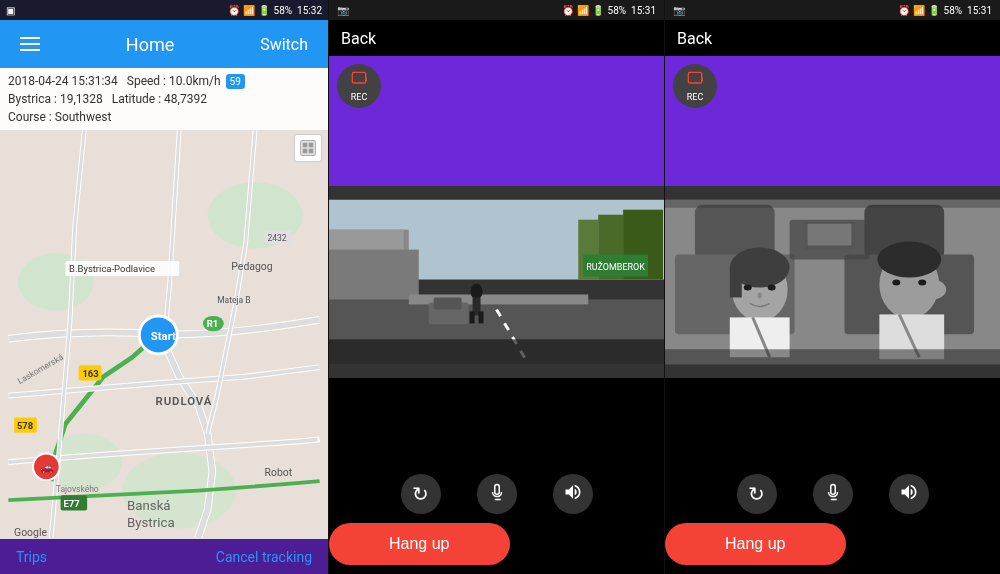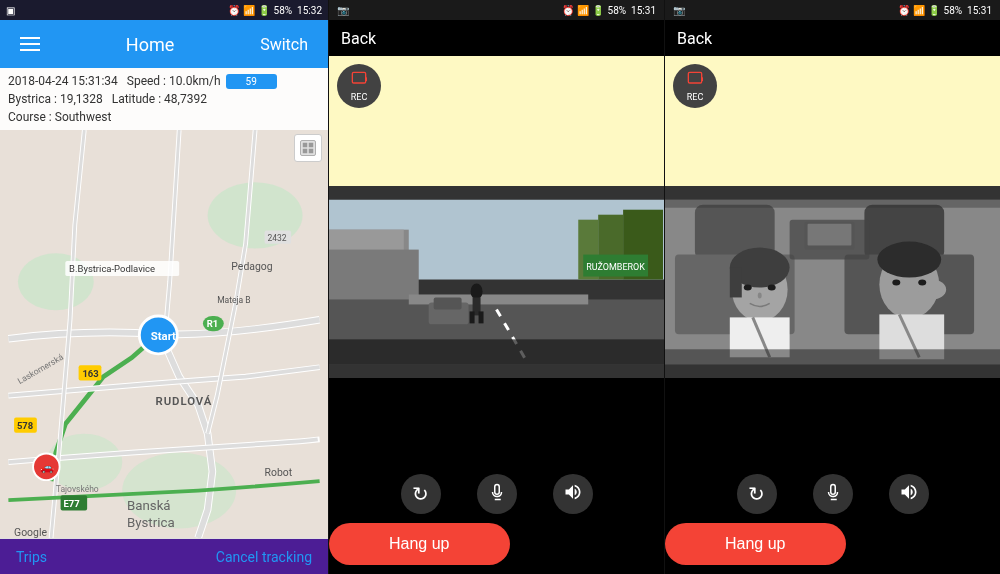--- a/index.html
+++ b/index.html
@@ -66,21 +66,21 @@
       flex-shrink: 0;
       position: relative;
       z-index: 10;
     }
     .speed-badge {
       display: inline-block;
       background: #2196f3;
       color: #fff;
       font-size: 10px;
       border-radius: 3px;
-      padding: 0 20px;
+      padding: 0 4px;
       margin-left: 2px;
     }
 
     
     .map-area {
       flex: 1;
       position: relative;
       overflow: hidden;
     }
 
@@ -155,21 +155,21 @@
       flex-shrink: 0;
     }
     .cam-back-text {
       color: #fff;
       font-size: 16px;
       cursor: pointer;
     }
 
     .cam-black-top {
       height: 130px;
-      background: #fef9c3;
+      background: #6d28d9;
       display: flex;
       align-items: flex-start;
       padding: 8px;
       flex-shrink: 0;
       position: relative;
     }
 
     .rec-btn {
       width: 44px;
       height: 44px;

